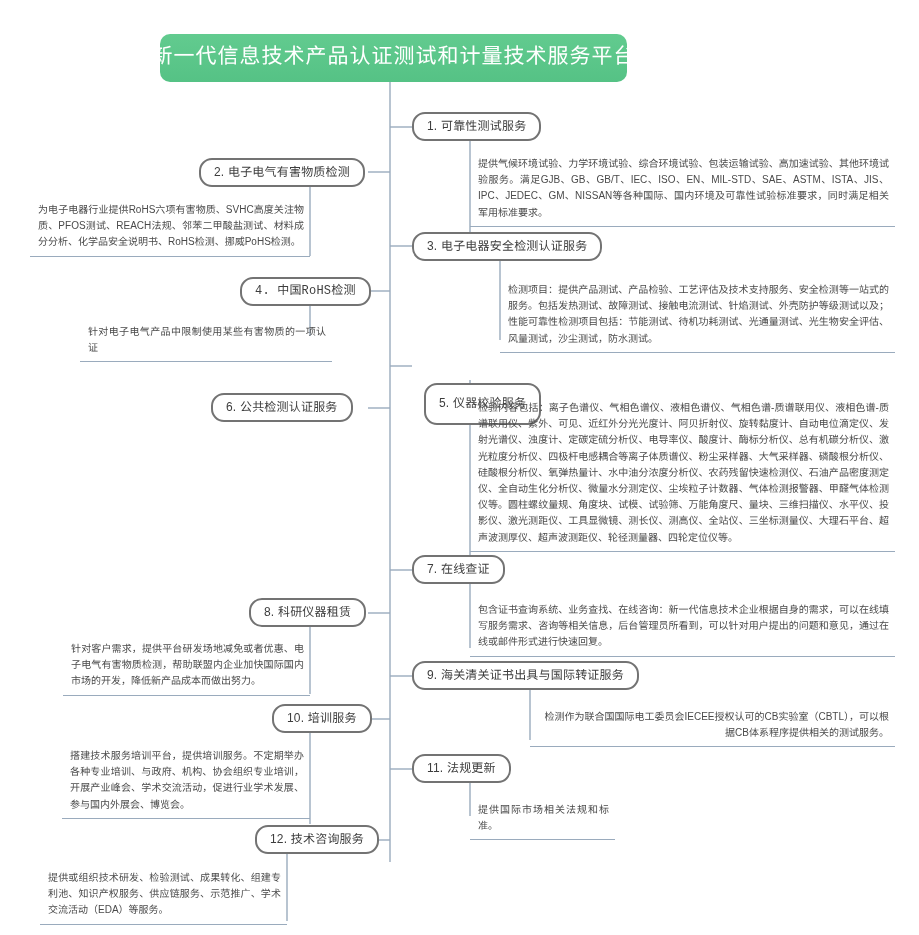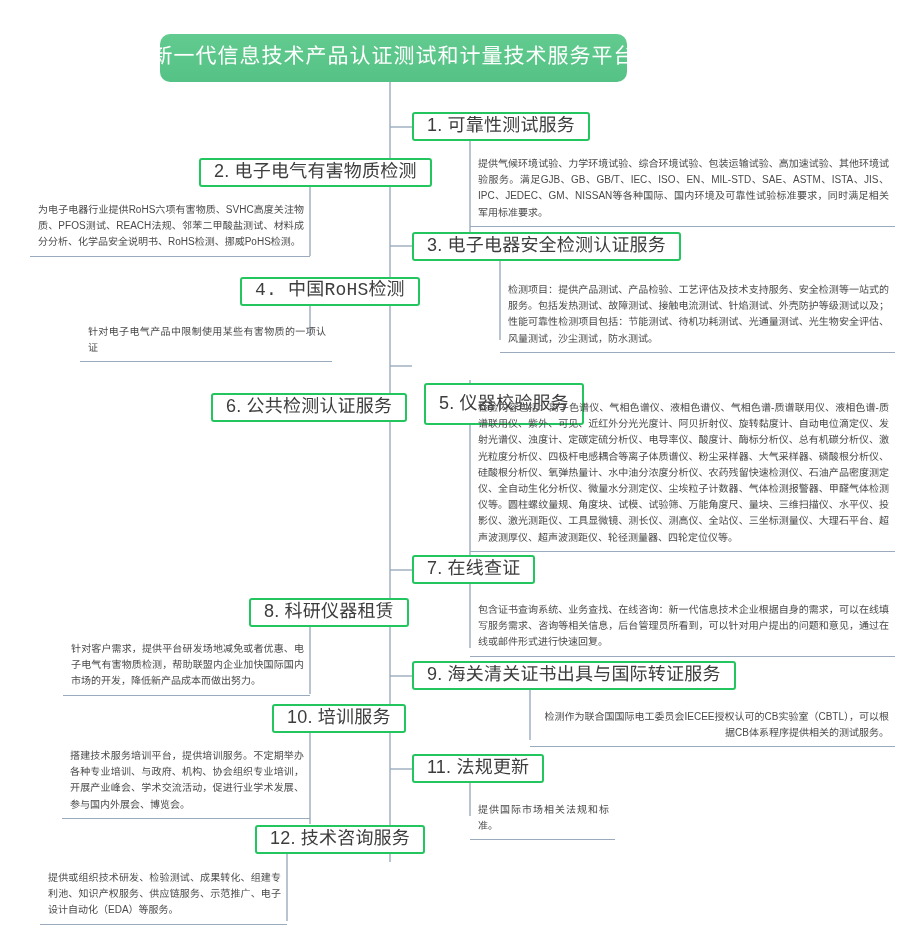--- a/index.html
+++ b/index.html
@@ -11,28 +11,28 @@
     color:#3f3f3f;
     overflow:hidden;
     position:relative;
   }
   #canvas{position:absolute;inset:0;width:919px;height:935px;}
   svg.wires{position:absolute;left:0;top:0;width:919px;height:935px;pointer-events:none;}
 
   .node{
     position:absolute;
     box-sizing:border-box;
-    border:2px solid #22c55e;
-    border-radius:3px;
+    border:2px solid #737373;
+    border-radius:13px;
     background:#ffffff;
     color:#3d3d3d;
     display:flex;
     align-items:center;
     justify-content:center;
-    font-size:18px;
+    font-size:12px;
     line-height:1.2;
     padding:5px 13px 6px 13px;
     white-space:nowrap;
     letter-spacing:.2px;
   }
   .root{
     border:none;
     background:#5cc98a;
     background:linear-gradient(180deg,#62cb8f 0%,#55c285 100%);
     border-radius:10px;
@@ -151,15 +151,15 @@
   <div class="desc" style="left:62px;top:744px;width:248px;">搭建技术服务培训平台，提供培训服务。不定期举办各种专业培训、与政府、机构、协会组织专业培训，开展产业峰会、学术交流活动，促进行业学术发展、参与国内外展会、博览会。</div>
 
   <div class="node" style="left:412px;top:754px;height:29px;text-align:right;">
     <span>11. 法规更新</span>
   </div>
   <div class="desc" style="left:470px;top:798px;width:145px;">提供国际市场相关法规和标准。</div>
 
   <div class="node" style="left:255px;top:825px;height:29px;">
     <span>12. 技术咨询服务</span>
   </div>
-  <div class="desc" style="left:40px;top:866px;width:247px;">提供或组织技术研发、检验测试、成果转化、组建专利池、知识产权服务、供应链服务、示范推广、电子设计自动化（EDA）等服务。</div>
+  <div class="desc" style="left:40px;top:866px;width:247px;">提供或组织技术研发、检验测试、成果转化、组建专利池、知识产权服务、供应链服务、示范推广、学术交流活动（EDA）等服务。</div>
 
 </div>
 
 </body></html>

